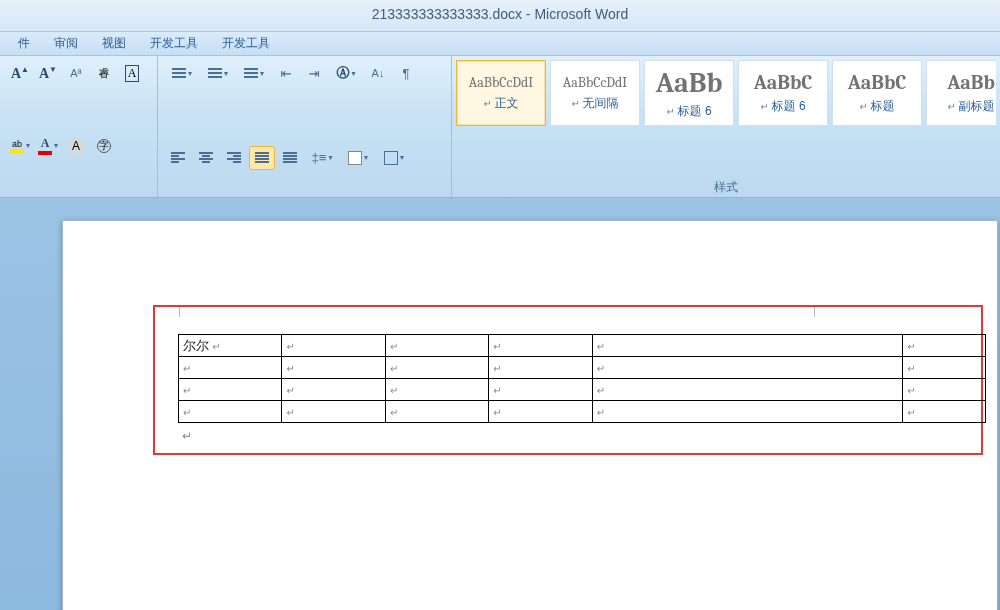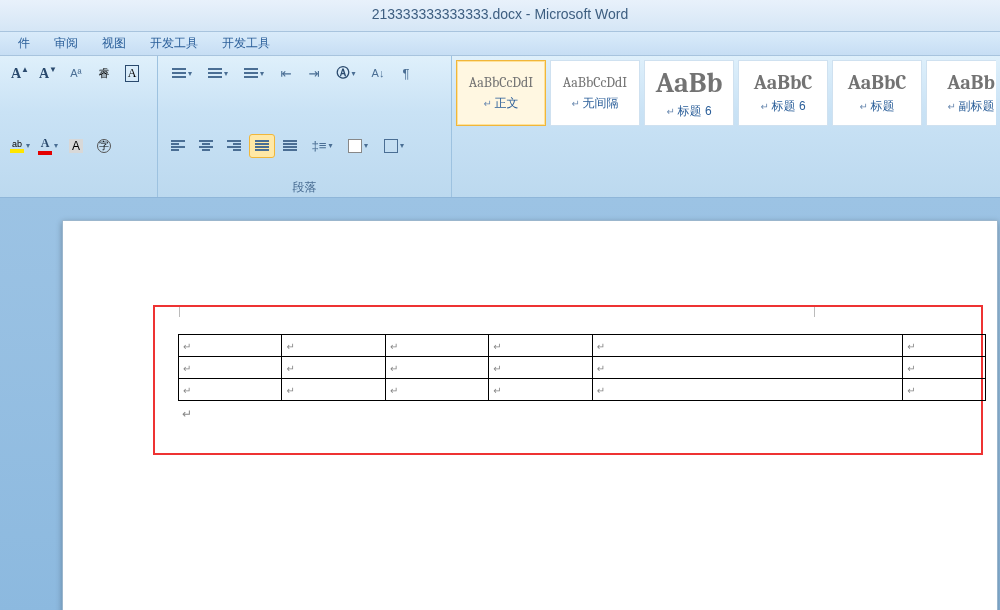--- a/index.html
+++ b/index.html
@@ -306,21 +306,20 @@
             <span style="color:#4a6e94">‡≡</span>
           </button>
           <button class="rbtn rbtn-sm rbtn-dd" style="width: 34px;">
             <span style="width:14px;height:14px;background:#fff;border:1px solid #888;display:inline-block"></span>
           </button>
           <button class="rbtn rbtn-sm rbtn-dd" style="width: 34px;">
             <span style="width:14px;height:14px;border:1px solid #4a6e94;display:inline-block"></span>
           </button>
         </div>
     </div>
-    <div class="group-label">段落</div>
   </div>
 
   <div class="styles-area">
     <div class="styles-body" id="styles-body">
         <div class="style-tile selected">
           <div class="style-preview sp-normal">AaBbCcDdI</div>
           <div class="style-name">正文</div>
         </div>
         <div class="style-tile">
           <div class="style-preview sp-normal">AaBbCcDdI</div>
@@ -336,20 +335,21 @@
         </div>
         <div class="style-tile">
           <div class="style-preview sp-h">AaBbC</div>
           <div class="style-name">标题</div>
         </div>
         <div class="style-tile">
           <div class="style-preview sp-h">AaBb</div>
           <div class="style-name">副标题</div>
         </div>
       </div>
+    <div class="group-label">样式</div>
   </div>
 </div>
 
 <div class="doc-canvas">
   <div class="page">
     <span class="margin-mark" style="left:116px; top:84px;"></span>
     <span class="margin-mark" style="left:740px; top:84px; transform:scaleX(-1);"></span>
 
     <div class="annotation-box"></div>
 
@@ -358,20 +358,28 @@
         <colgroup id="colgroup">
             <col style="width: 100px;">
             <col style="width: 100px;">
             <col style="width: 100px;">
             <col style="width: 100px;">
             <col style="width: 300px;">
             <col style="width: 80px;">
           </colgroup>
         <tbody id="tbody">
             <tr>
+              <td>尔尔  <span class="para-mark">↵</span></td>
+              <td><span class="para-mark">↵</span></td>
+              <td><span class="para-mark">↵</span></td>
+              <td><span class="para-mark">↵</span></td>
+              <td><span class="para-mark">↵</span></td>
+              <td><span class="para-mark">↵</span></td>
+            </tr>
+            <tr>
               <td><span class="para-mark">↵</span></td>
               <td><span class="para-mark">↵</span></td>
               <td><span class="para-mark">↵</span></td>
               <td><span class="para-mark">↵</span></td>
               <td><span class="para-mark">↵</span></td>
               <td><span class="para-mark">↵</span></td>
             </tr>
             <tr>
               <td><span class="para-mark">↵</span></td>
               <td><span class="para-mark">↵</span></td>

